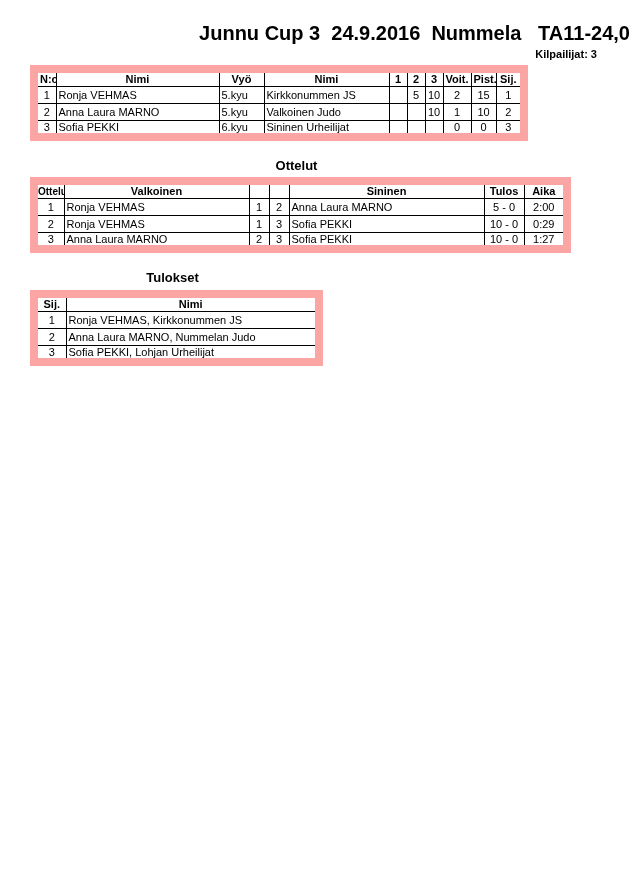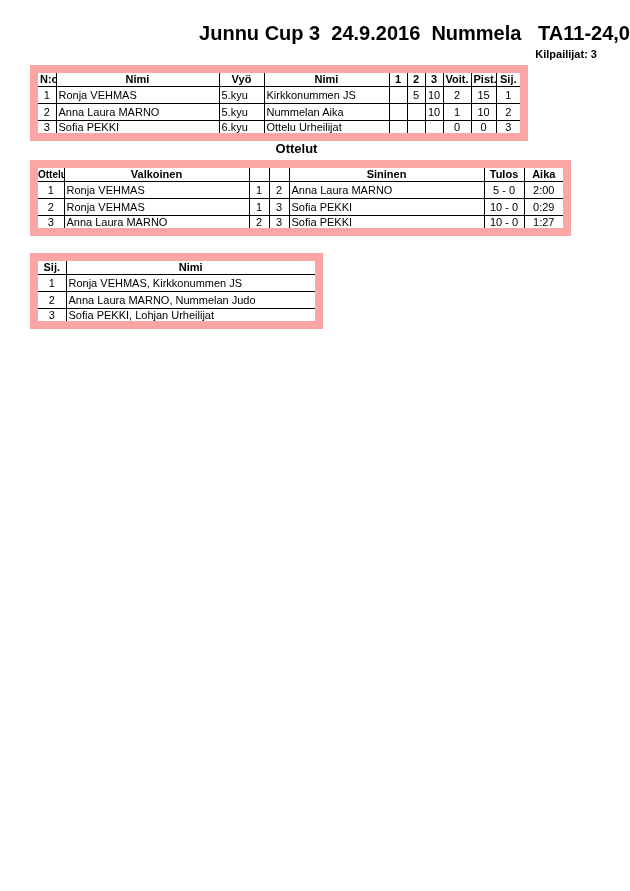--- a/index.html
+++ b/index.html
@@ -29,21 +29,21 @@
     font-weight: bold;
   }
   .section { margin-left: 30px; }
   .section-heading {
     text-align: center;
     font-weight: bold;
     font-size: 13px;
   }
   .sec-kilpailijat { width: 490px; margin-top: 20px; }
   .sec-kilpailijat .section-heading { margin-bottom: 6px; }
-  .sec-ottelut { width: 533px; margin-top: 0; }
+  .sec-ottelut { width: 533px; margin-top: 17px; }
   .sec-ottelut .section-heading { margin-bottom: 4px; }
   .sec-tulokset { width: 285px; margin-top: 17px; }
   .sec-tulokset .section-heading { margin-bottom: 5px; }
 
   table {
     border-collapse: collapse;
     table-layout: fixed;
     border: 8px solid #fca5a5;
     width: 100%;
   }
@@ -107,33 +107,33 @@
           <td class="ac">5</td>
           <td class="ac">10</td>
           <td class="ac">2</td>
           <td class="ac">15</td>
           <td class="ac">1</td>
         </tr>
         <tr>
           <td class="ac">2</td>
           <td class="al">Anna Laura MARNO</td>
           <td class="al">5.kyu</td>
-          <td class="al">Nummelan Aika</td>
+          <td class="al">Valkoinen Judo</td>
           <td class="ac"></td>
           <td class="ac"></td>
           <td class="ac">10</td>
           <td class="ac">1</td>
           <td class="ac">10</td>
           <td class="ac">2</td>
         </tr>
         <tr>
           <td class="ac">3</td>
           <td class="al">Sofia PEKKI</td>
           <td class="al">6.kyu</td>
-          <td class="al">Ottelu Urheilijat</td>
+          <td class="al">Sininen Urheilijat</td>
           <td class="ac"></td>
           <td class="ac"></td>
           <td class="ac"></td>
           <td class="ac">0</td>
           <td class="ac">0</td>
           <td class="ac">3</td>
         </tr>
       </tbody>
     </table>
   </div>
@@ -187,20 +187,21 @@
           <td class="ac">3</td>
           <td class="al">Sofia PEKKI</td>
           <td class="ac">10 - 0</td>
           <td class="ac">1:27</td>
         </tr>
       </tbody>
     </table>
   </div>
 
   <div class="section sec-tulokset">
+    <div class="section-heading">Tulokset</div>
     <table>
       <colgroup>
         <col style="width:32px">
           <col style="width:253px">
       </colgroup>
       <thead>
         <tr>
           <th class="ac">Sij.</th>
           <th class="ac">Nimi</th>
         </tr>

